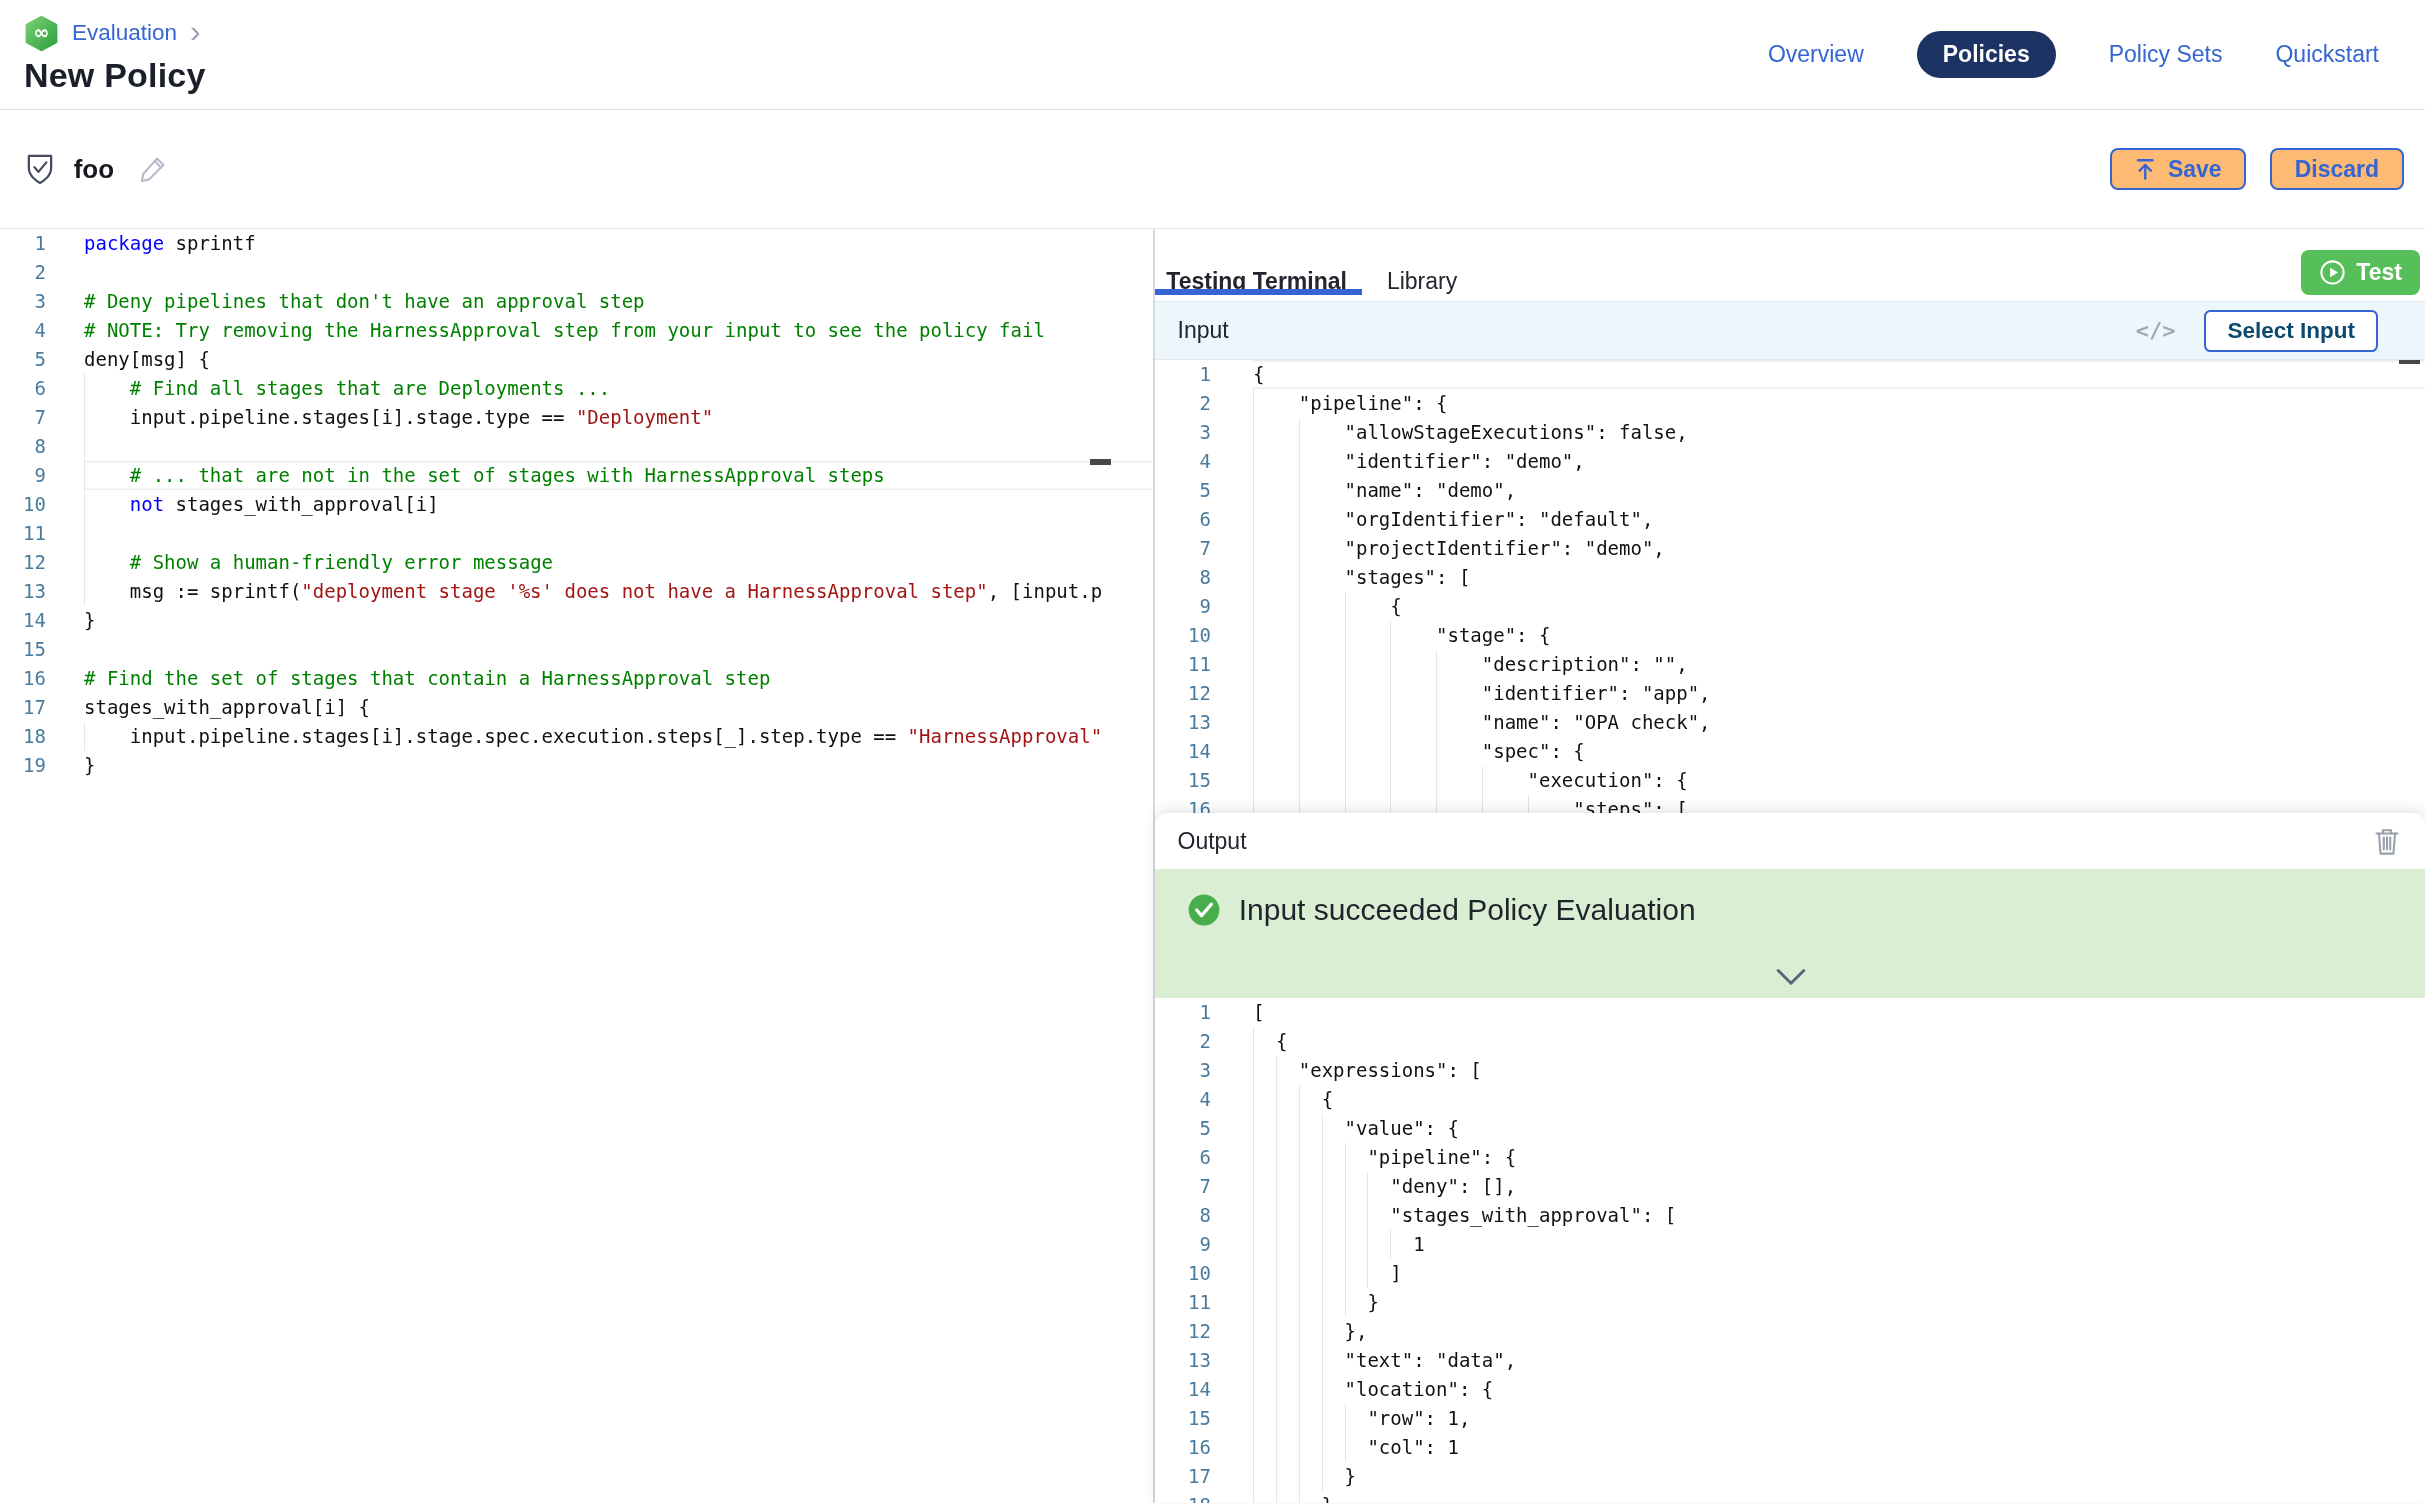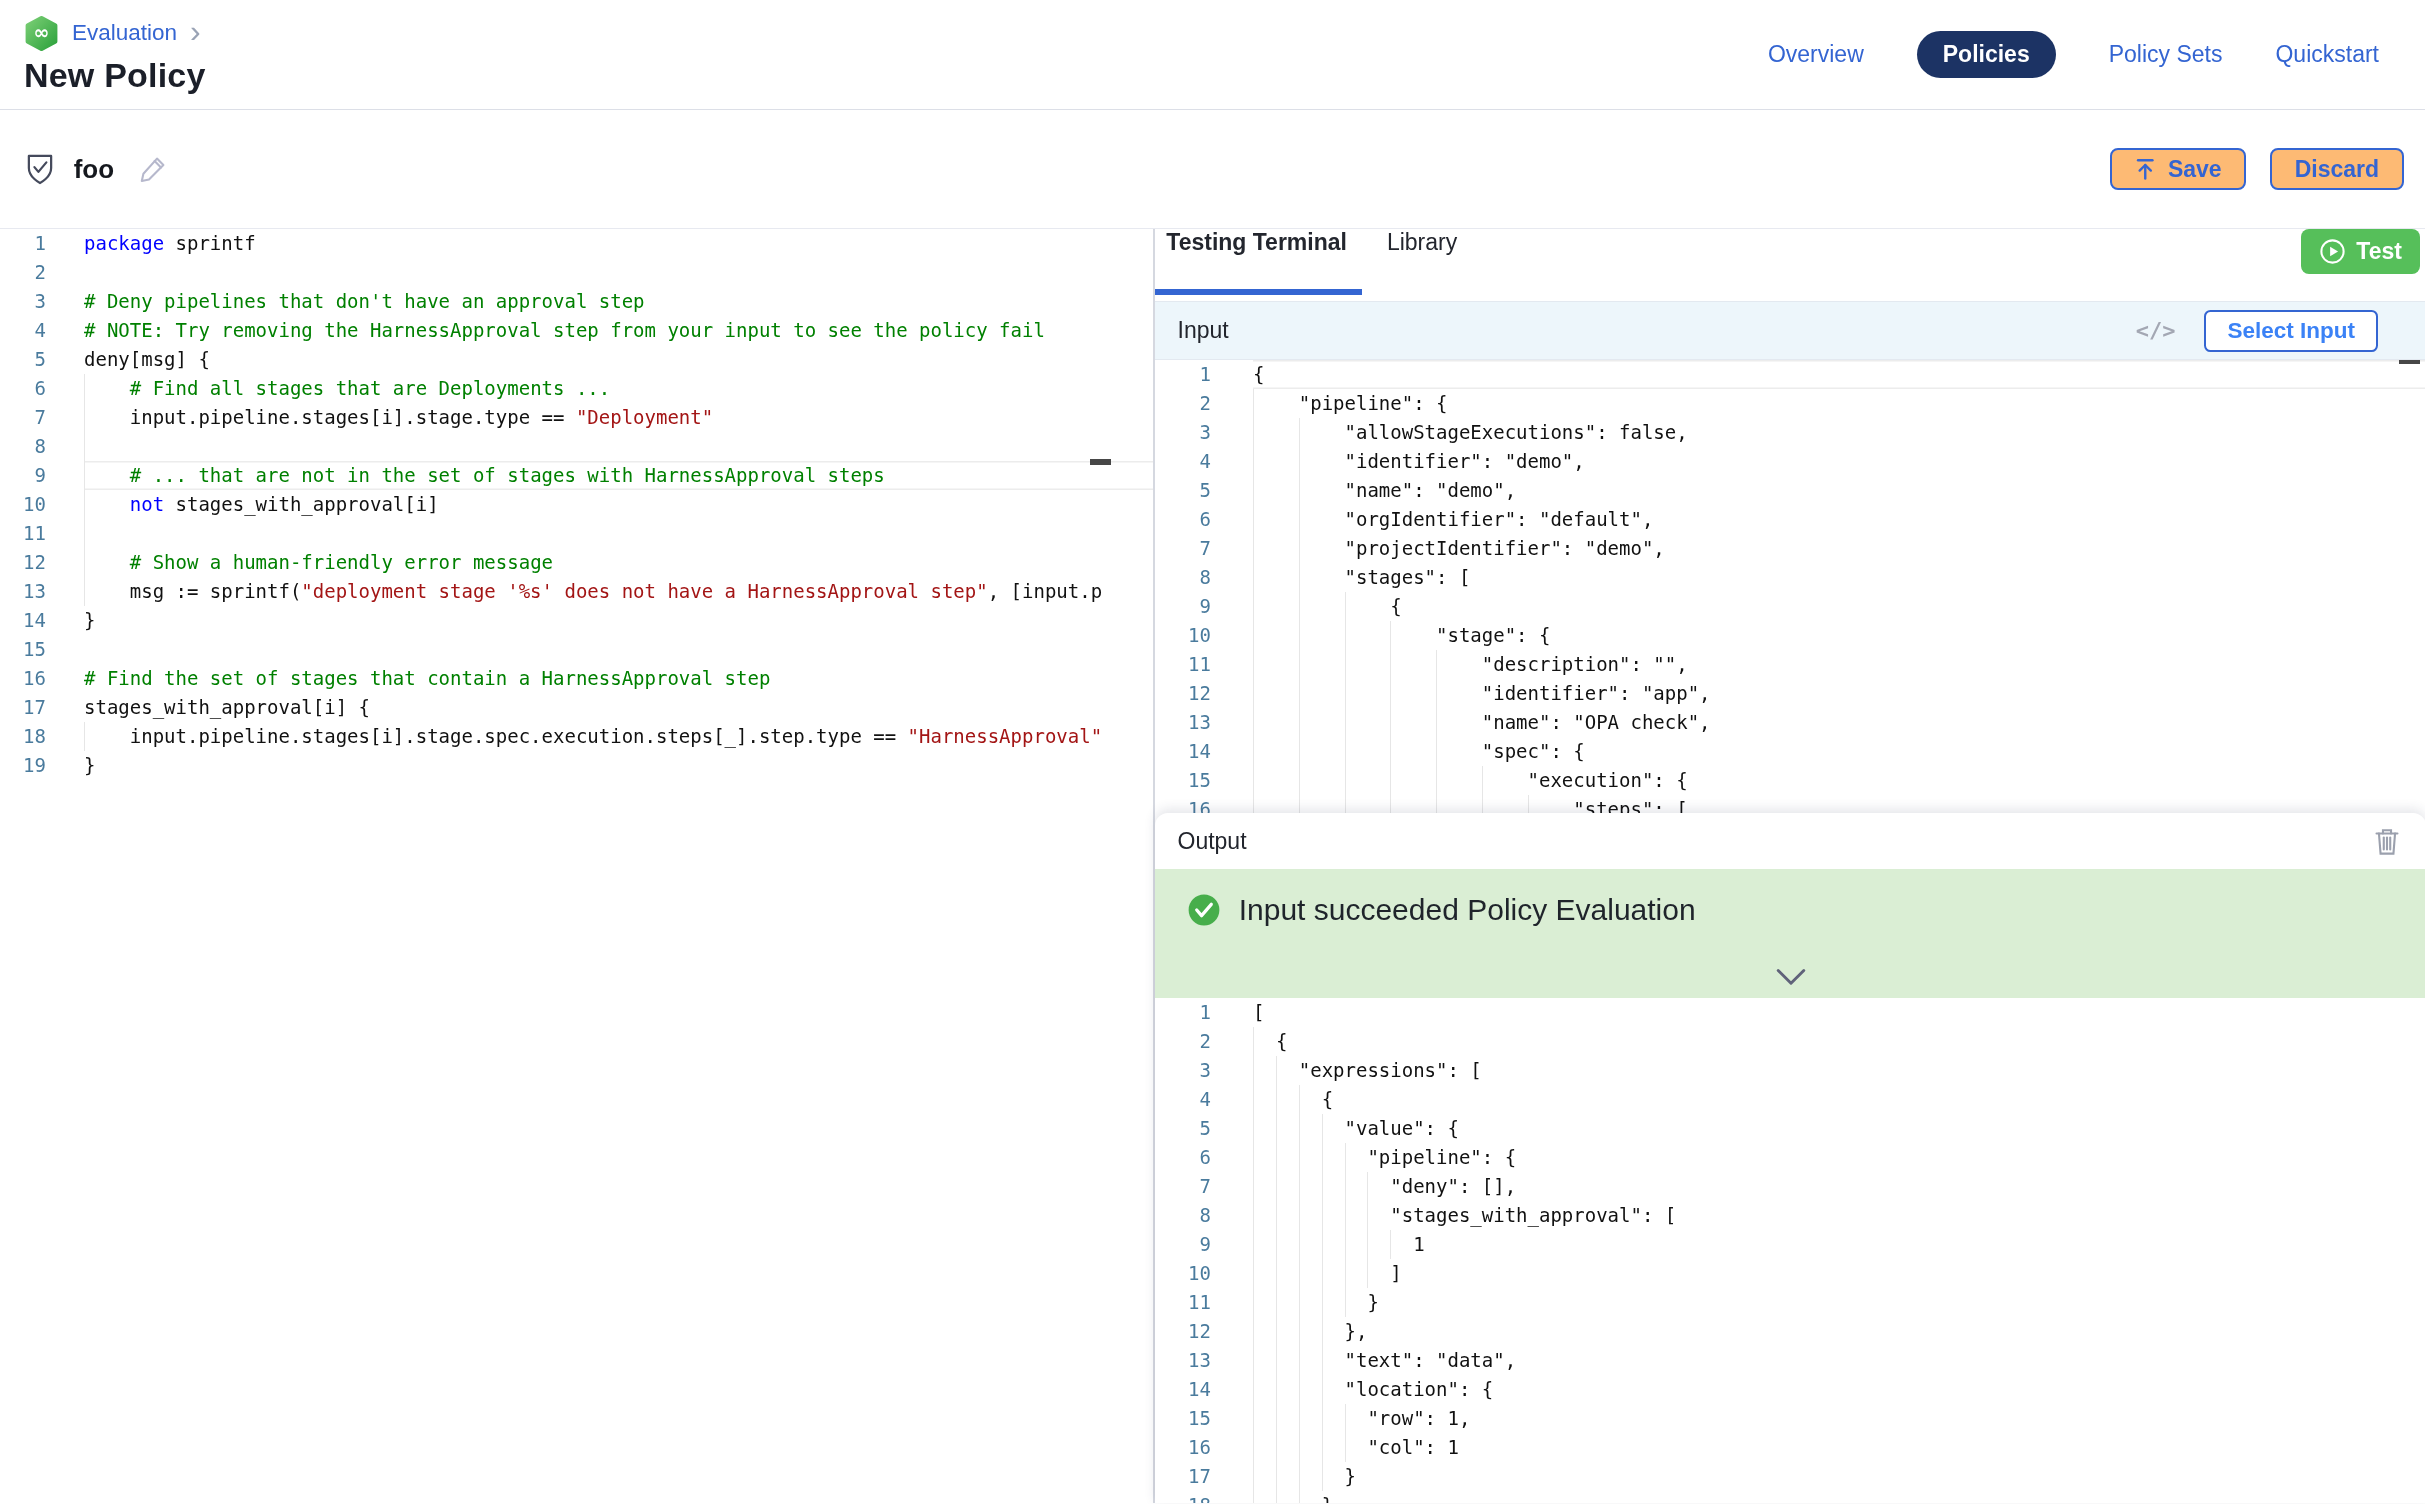--- a/index.html
+++ b/index.html
@@ -43,38 +43,38 @@
   .code{position:relative;flex:1;overflow:hidden;color:#111}
   .left-editor .code{margin-left:38px}
   .right-panel .ln{width:56px}
   .right-panel .code{margin-left:42px}
   .ig{position:absolute;top:0;bottom:0;width:0.8px;background:#e6e6e6}
   .tk-k{color:#0000ff}.tk-c{color:#008000}.tk-s{color:#a31515}.tk-d{color:#111}
   .hl{box-shadow:inset 0 1.6px 0 #ececec, inset 0 -1.6px 0 #ececec}
   .scroll-marker{position:absolute;width:21px;height:5.6px;background:#474747;z-index:5}
 
   
-  .rp-header{height:66px;flex:none;position:relative;display:flex;align-items:flex-start;
+  .rp-header{height:66px;flex:none;position:relative;display:flex;align-items:flex-end;
     padding-left:11.3px;background:#fff}
   .tab{font-size:23px;color:#23262e;margin-right:40px;cursor:pointer}
   .tab.active{font-weight:bold}
   .tab-underline{position:absolute;left:0;bottom:0;width:207px;height:5.6px;background:#3465d2}
   .test-btn{margin-left:auto;margin-right:6.4px;height:45px;background:#56bf5a;border:none;
     border-radius:8px;color:#fff;font-weight:bold;font-size:23px;display:flex;
     align-items:center;gap:10.4px;padding:0 17.7px;cursor:pointer}
 
   
   .input-header{height:59px;flex:none;margin-top:6.4px;background:#edf6fb;
     border-top:1.6px solid #e3e9f0;border-bottom:1.6px solid #e3e9f0;
     display:flex;align-items:center;padding:0 48px 0 22.5px}
   .section-label{font-size:23px;color:#22252d}
   .code-glyph{margin-left:auto;font-family:"DejaVu Sans Mono",monospace;font-size:22px;
     color:#a3a7b3;font-weight:bold;cursor:pointer}
   .select-input-btn{margin-left:29px;height:42px;border:2.4px solid #3465d2;border-radius:6.4px;
-    background:#fff;color:#3b82f6;font-size:22.5px;font-weight:bold;padding:0 21px;cursor:pointer}
+    background:#fff;color:#0c4a6e;font-size:22.5px;font-weight:bold;padding:0 21px;cursor:pointer}
   .input-editor{height:453px;flex:none;overflow:hidden;position:relative}
 
   
   .output-card{flex:1;display:flex;flex-direction:column;background:#fff;min-height:0;
     border-radius:13px 13px 0 0;box-shadow:0 -3.2px 11.3px rgba(40,50,80,.12);position:relative;overflow:hidden}
   .output-header{height:56px;flex:none;display:flex;align-items:center;padding:0 26px 0 22.5px}
   .trash-btn{margin-left:auto;cursor:pointer;display:flex}
   .banner{height:129px;flex:none;background:#daeed4;position:relative;padding:24px 0 0 32px}
   .banner-row{display:flex;align-items:center;gap:17.7px}
   .banner-text{font-size:30px;color:#1f242b}

